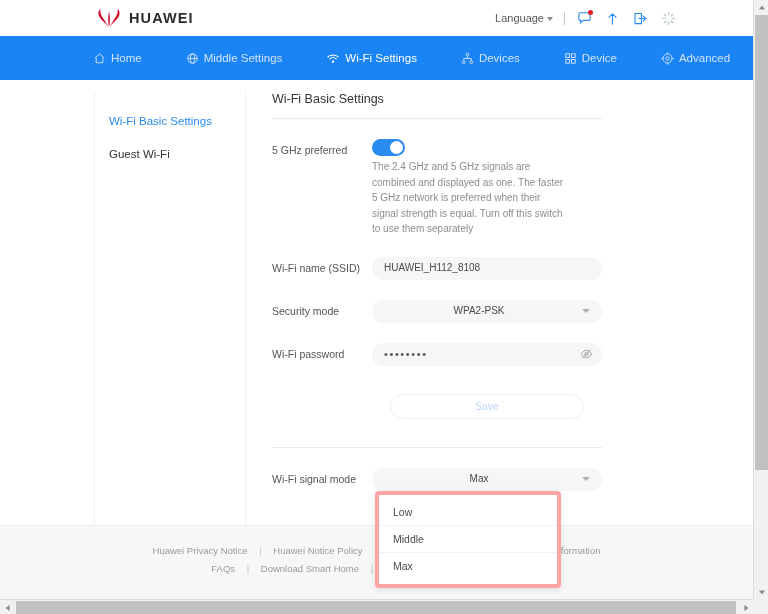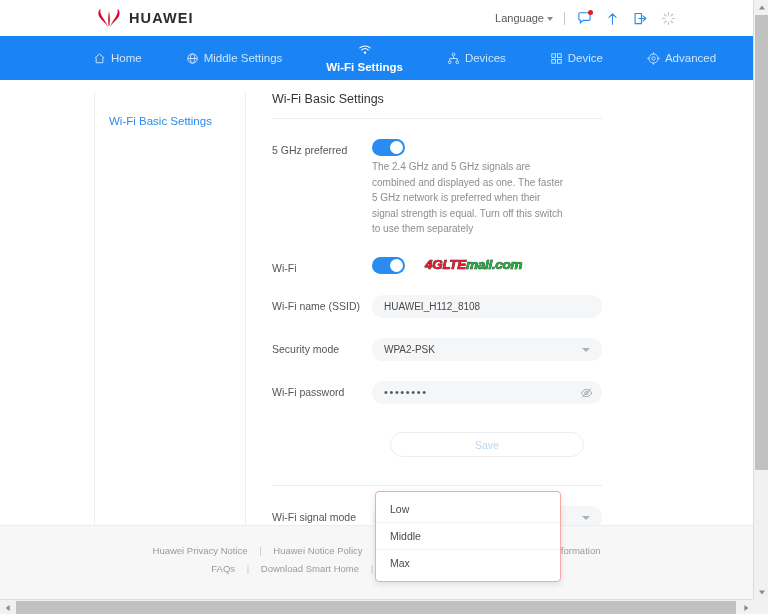--- a/index.html
+++ b/index.html
@@ -200,22 +200,21 @@
     align-items: center;
     gap: 5px;
     margin-right: 44px;
     color: #cfe3fb;
     font-size: 11.5px;
     cursor: pointer;
     white-space: nowrap;
   }
   .nav-item.active {
     color: #ffffff;
-    font-weight: bold;
-    flex-direction: column;
+    font-weight: normal;
   }
   .nav-item svg { display: block; }
 
   
   .content {
     position: relative;
     height: 489px;
     background: #ffffff;
   }
 
@@ -305,21 +304,21 @@
     height: 23px;
     background: #f5f6f8;
     border-radius: 12px;
     display: flex;
     align-items: center;
     padding: 0 28px 0 12px;
     font-size: 10px;
     color: #4a4a4a;
     cursor: text;
   }
-  .field.select { cursor: pointer; }
+  .field.select { cursor: pointer; justify-content: center; }
   .field .val { line-height: 1; }
   .field .pw {
     letter-spacing: 1.6px;
     font-size: 11px;
     color: #555;
   }
   .field .caret-dn {
     position: absolute;
     right: 12px;
     top: 50%;
@@ -401,21 +400,21 @@
     cursor: pointer;
   }
 
   
   .dropdown {
     position: absolute;
     left: 103px;
     top: 399px;
     width: 186px;
     background: #ffffff;
-    border: 1px solid #fca5a5;
+    border: 4px solid #fca5a5;
     border-radius: 4px;
     box-shadow: 0 2px 7px rgba(0,0,0,0.10);
     z-index: 40;
     padding: 4px 0;
   }
   .dd-item {
     height: 27px;
     line-height: 27px;
     padding-left: 14px;
     font-size: 10.5px;
@@ -567,47 +566,39 @@
         <span>Advanced</span>
       </div>
     </div>
 
     <div class="content">
 
       <div class="sidebar">
         <div class="side-item active">
           <span>Wi-Fi Basic Settings</span>
         </div>
+        <div class="side-item">
+          <span>Guest Wi-Fi</span>
+        </div>
       </div>
 
       <div class="panel">
 
         <div class="panel-title">Wi-Fi Basic Settings</div>
 
         <div class="row">
           <div class="row-label">5 GHz preferred</div>
           <div class="row-field">
             <div class="toggle">
               <span class="knob"></span>
             </div>
             <div class="hint">The 2.4 GHz and 5 GHz signals are combined and displayed as one. The faster 5 GHz network is preferred when their signal strength is equal. Turn off this switch to use them separately</div>
           </div>
         </div>
 
-        <div class="row">
-          <div class="row-label">Wi-Fi</div>
-          <div class="row-field wifi-row-extra">
-            <div class="toggle">
-              <span class="knob"></span>
-            </div>
-            <div class="watermark">
-              <span class="r">4GL</span><span class="r">TE</span><span class="g">mall.com</span>
-            </div>
-          </div>
-        </div>
 
         <div class="row">
           <div class="row-label">Wi-Fi name (SSID)</div>
           <div class="row-field">
             <div class="field">
               <span class="val">HUAWEI_H112_8108</span>
             </div>
           </div>
         </div>
 

